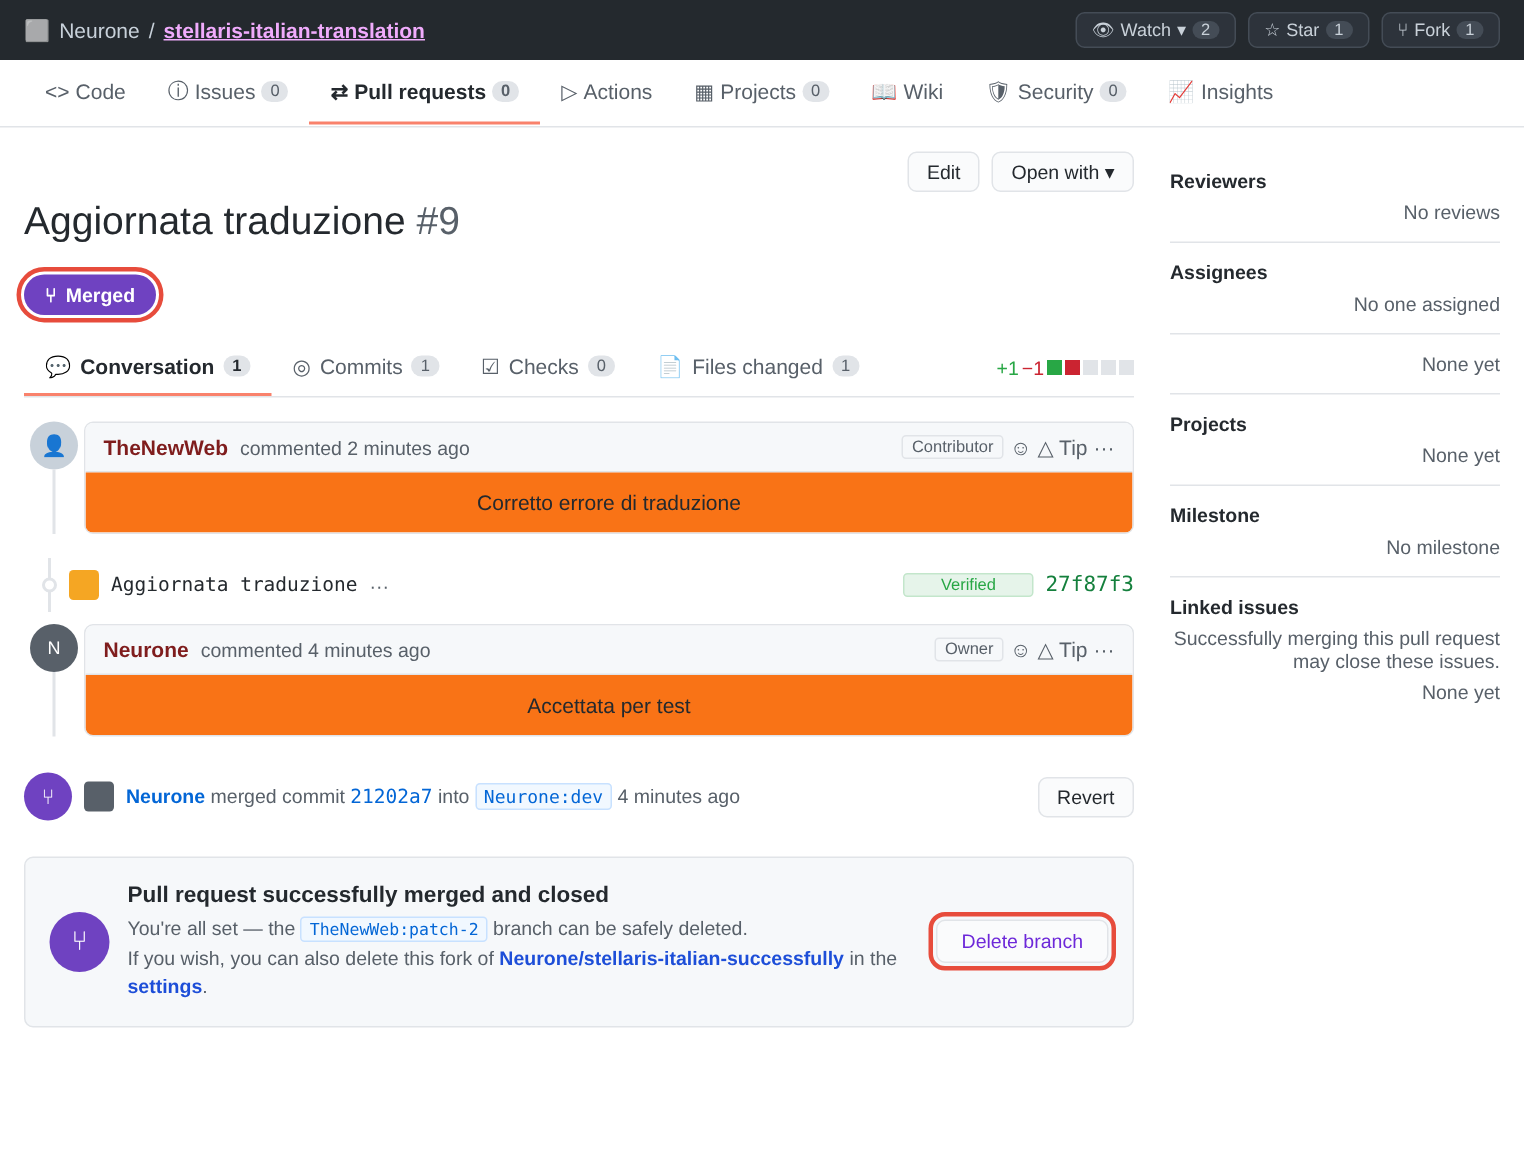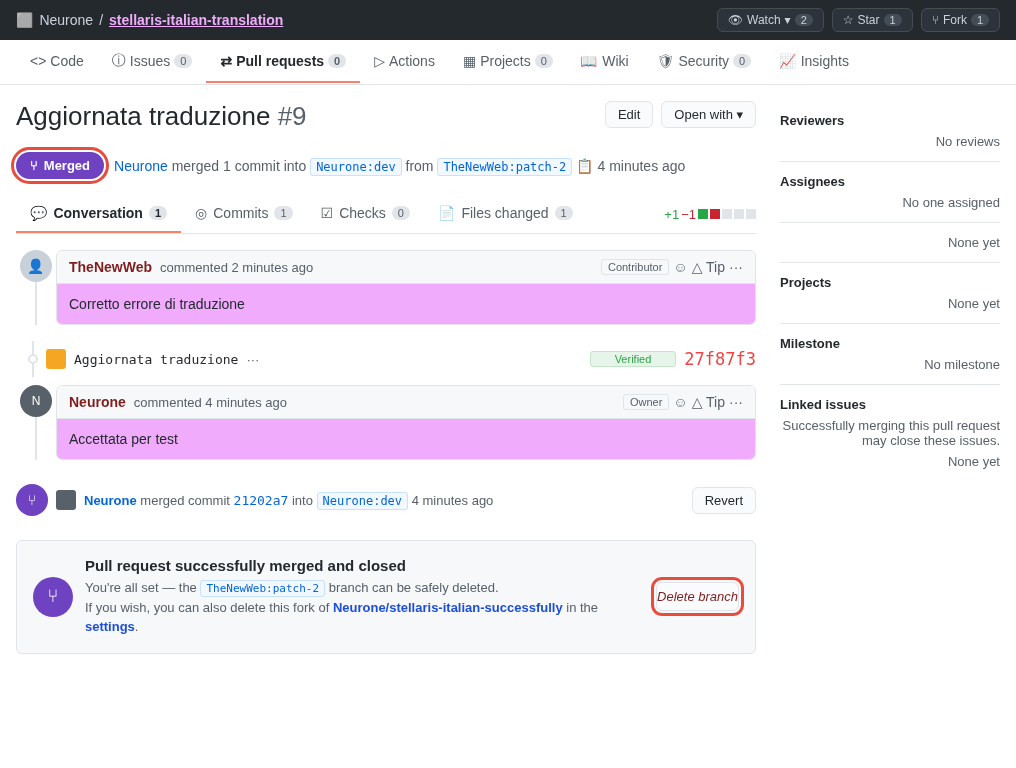--- a/index.html
+++ b/index.html
@@ -20,21 +20,21 @@
     .nav-item { display: flex; align-items: center; gap: 4px; padding: 12px 14px; font-size: 14px; color: #586069; border-bottom: 2px solid transparent; cursor: pointer; white-space: nowrap; }
     .nav-item.active { color: #24292e; border-bottom-color: #f9826c; font-weight: 600; }
     .nav-badge { background: #e1e4e8; color: #586069; border-radius: 10px; padding: 1px 6px; font-size: 11px; }
 
     
     .main { display: flex; padding: 16px; gap: 24px; }
     .content { flex: 1; min-width: 0; }
     .sidebar { width: 220px; flex-shrink: 0; text-align: right; }
 
     
-    .pr-title { font-size: 26px; font-weight: 400; margin-bottom: 12px; }
+    .pr-title { font-size: 26px; font-weight: 400; margin-bottom: 12px; margin-top: 31px; }
     .pr-title .pr-number { color: #586069; font-weight: 300; }
 
     
     .pr-meta { display: flex; align-items: center; gap: 10px; margin-bottom: 16px; flex-wrap: wrap; }
     .merged-badge { display: flex; align-items: center; gap: 6px; background: #6f42c1; color: #fff; padding: 6px 14px; border-radius: 20px; font-size: 13px; font-weight: 600; outline: 3px solid #e74c3c; outline-offset: 2px; }
     .pr-meta-text { font-size: 14px; color: #586069; }
     .pr-meta-text a { color: #0366d6; }
     .pr-meta-text .branch-tag { background: #f1f8ff; color: #0366d6; border: 1px solid #c8e1ff; border-radius: 3px; padding: 1px 5px; font-family: monospace; font-size: 12px; }
     .timestamp { color: #586069; }
 
@@ -55,40 +55,40 @@
     .diff-box { display: inline-block; width: 10px; height: 10px; }
     .diff-box.filled-green { background: #28a745; }
     .diff-box.filled-red { background: #cb2431; }
     .diff-box.empty { background: #e1e4e8; }
     .comment { border: 1px solid #e1e4e8; border-radius: 6px; overflow: hidden; margin-bottom: 0; }
     .comment-header { display: flex; align-items: center; gap: 8px; padding: 8px 12px; background: #f6f8fa; border-bottom: 1px solid #e1e4e8; }
     .comment-author { font-weight: 600; color: #7f1d1d; }
     .comment-time { color: #586069; font-size: 13px; }
     .comment-badge { border: 1px solid #e1e4e8; border-radius: 3px; padding: 1px 6px; font-size: 11px; color: #586069; }
     .comment-actions { margin-left: auto; display: flex; align-items: center; gap: 4px; color: #586069; cursor: pointer; }
-    .comment-body { padding: 12px; background: #f0abfc; font-size: 14px; }
+    .comment-body { padding: 12px; background: #f97316; font-size: 14px; text-align: center; }
     .avatar { width: 32px; height: 32px; border-radius: 50%; background: #e1e4e8; flex-shrink: 0; overflow: hidden; }
     .avatar-sm { width: 20px; height: 20px; border-radius: 3px; background: #c8d1da; flex-shrink: 0; }
     .commit-msg { font-family: monospace; color: #24292e; }
-    .commit-hash { font-family: monospace; color: #ef4444; font-size: 17px; }
+    .commit-hash { font-family: monospace; color: #15803d; font-size: 14px; }
     .verified-badge { background: #e6f4ea; border: 1px solid #c3e6cb; color: #28a745; border-radius: 3px; padding: 1px 24px; font-size: 11px; }
 
     
     .merge-comment { display: flex; align-items: center; gap: 8px; padding: 8px 0; margin: 8px 0; font-size: 13px; color: #586069; }
     .merge-icon { width: 32px; height: 32px; border-radius: 50%; background: #6f42c1; display: flex; align-items: center; justify-content: center; color: #fff; flex-shrink: 0; }
 
     
     .merged-box { border: 1px solid #e1e4e8; border-radius: 6px; background: #f6f8fa; padding: 16px; display: flex; align-items: center; gap: 12px; margin-top: 16px; }
     .merged-box-icon { width: 40px; height: 40px; border-radius: 50%; background: #6f42c1; display: flex; align-items: center; justify-content: center; color: #fff; flex-shrink: 0; font-size: 18px; }
     .merged-box-content { flex: 1; }
     .merged-box-title { font-weight: 600; font-size: 15px; color: #24292e; margin-bottom: 4px; }
     .merged-box-desc { font-size: 13px; color: #586069; line-height: 1.5; }
     .merged-box-desc a { color: #1d4ed8; font-weight: bold; }
     .merged-box-desc .branch-inline { background: #f1f8ff; color: #0366d6; border: 1px solid #c8e1ff; border-radius: 3px; padding: 1px 5px; font-family: monospace; font-size: 11px; }
-    .delete-branch-btn { padding: 6px 0; border: 1px solid #e1e4e8; border-radius: 6px; background: #fafbfc; font-size: 13px; cursor: pointer; color: #7f1d1d; outline: 3px solid #e74c3c; outline-offset: 2px; white-space: nowrap; font-style: italic; }
+    .delete-branch-btn { padding: 6px 16px; border: 1px solid #e1e4e8; border-radius: 6px; background: #fafbfc; font-size: 13px; cursor: pointer; color: #6d28d9; outline: 3px solid #e74c3c; outline-offset: 2px; white-space: nowrap; }
 
     
     .sidebar-section { padding: 12px 0; border-bottom: 1px solid #e1e4e8; }
     .sidebar-section:last-child { border-bottom: none; }
     .sidebar-label { font-weight: 600; font-size: 13px; color: #24292e; margin-bottom: 6px; display: flex; justify-content: space-between; align-items: center; }
     .sidebar-value { font-size: 13px; color: #586069; }
 
     
     .thread-connector { display: flex; gap: 0; margin-bottom: 16px; }
     .thread-left { display: flex; flex-direction: column; align-items: center; width: 40px; flex-shrink: 0; }
@@ -176,29 +176,20 @@
         <button class="btn-sm">Edit</button>
         <button class="btn-sm dropdown">Open with ▾</button>
       </div>
     </div>
 
     <div class="pr-meta">
       <div class="merged-badge">
         <span>⑂</span>
         <span>Merged</span>
       </div>
-      <span class="pr-meta-text">
-        <a>Neurone</a>
-        <span>merged 1 commit into</span>
-        <span class="branch-tag">Neurone:dev</span>
-        <span>from</span>
-        <span class="branch-tag">TheNewWeb:patch-2</span>
-        <span>📋</span>
-        <span class="timestamp">4 minutes ago</span>
-      </span>
     </div>
 
     <div class="pr-tabs">
       <div class="pr-tab active">
         <span>💬</span>
         <span>Conversation</span>
         <span class="pr-tab-badge">1</span>
       </div>
       <div class="pr-tab">
         <span>◎</span>

